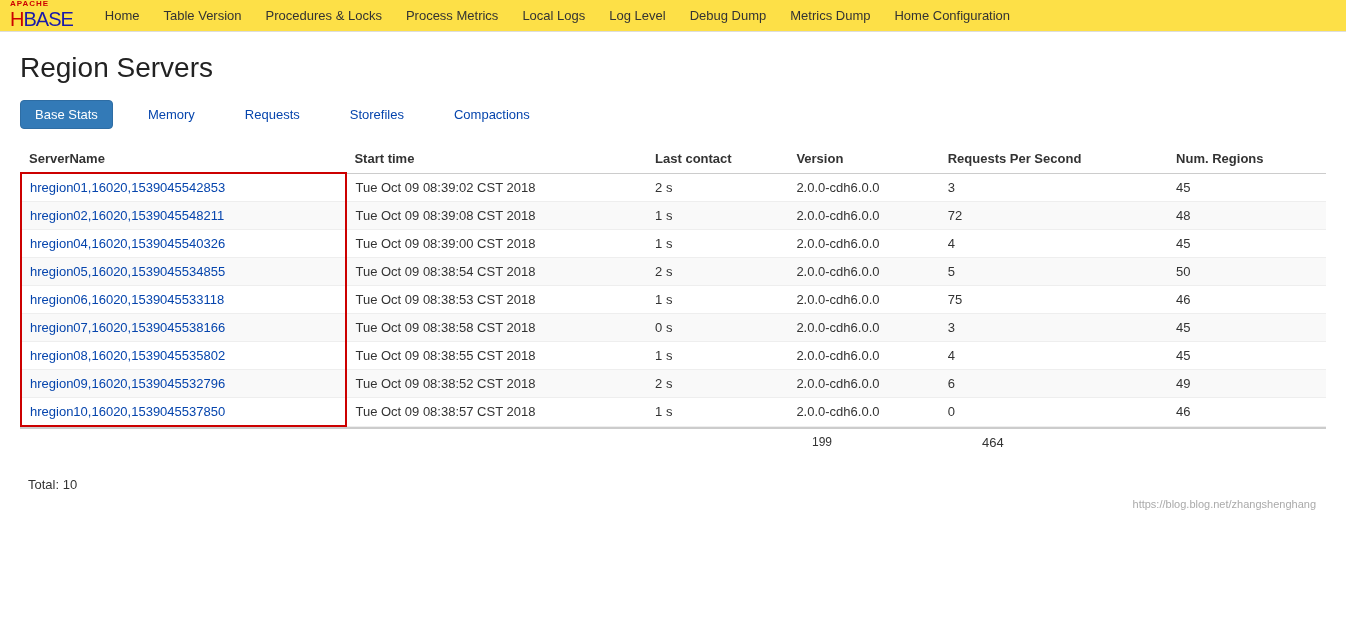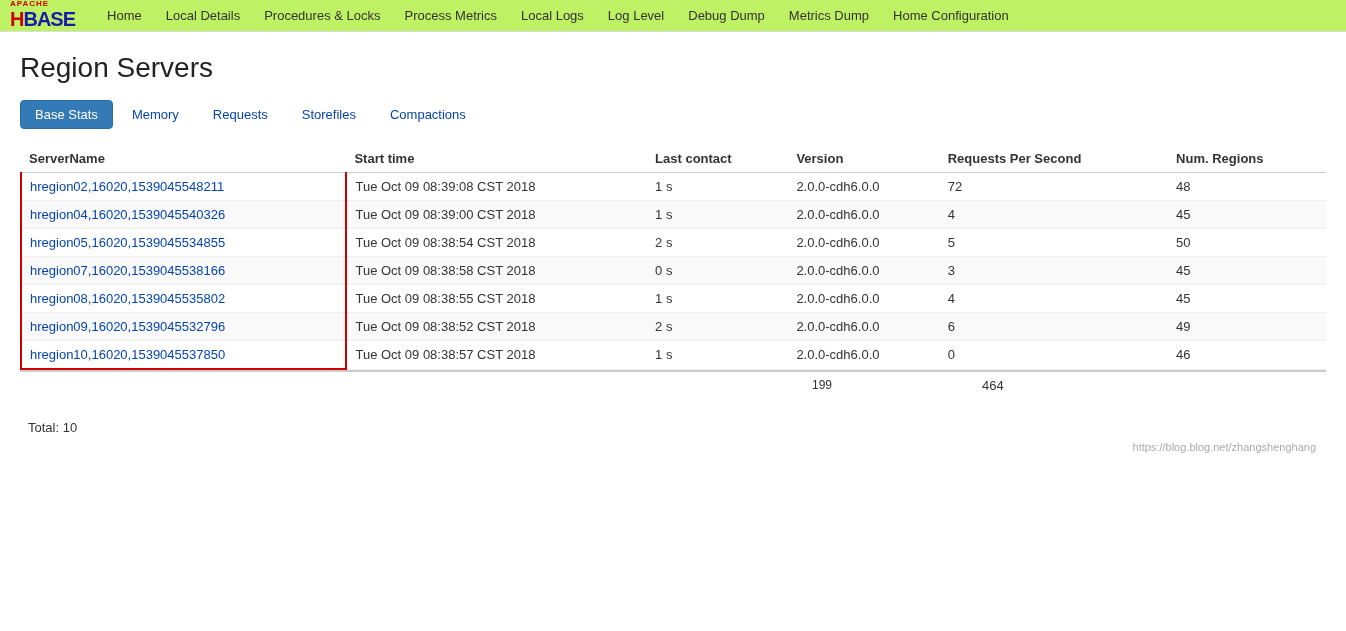--- a/index.html
+++ b/index.html
@@ -5,58 +5,58 @@
     * { margin: 0; padding: 0; box-sizing: border-box; }
     body { font-family: Arial, sans-serif; font-size: 13px; color: #333; background: #fff; }
 
     
     nav {
       display: flex;
       align-items: center;
       border-bottom: 1px solid #ddd;
       padding: 0 10px;
       height: 32px;
-      background: #bef264;
+      background: #fde047;
     }
     .nav-logo {
       display: flex;
       align-items: center;
       margin-right: 20px;
     }
     .logo-apache {
       font-size: 8px;
       font-weight: bold;
       color: #c00;
       letter-spacing: 1px;
       line-height: 1;
     }
     .logo-hbase {
       font-size: 20px;
-      font-weight: 700;
+      font-weight: 400;
       color: #c00;
       letter-spacing: -1px;
     }
     .logo-h { color: #c00; }
     .logo-base { color: #1a1aaa; }
     nav a {
       text-decoration: none;
       color: #333;
       font-size: 13px;
       padding: 0 12px;
       line-height: 32px;
       white-space: nowrap;
     }
 
     
     .main { padding: 20px 20px 10px 20px; }
 
     h1 { font-size: 28px; font-weight: normal; margin-bottom: 16px; color: #222; }
 
     
-    .tabs { display: flex; gap: 0; margin-bottom: 16px; }
+    .tabs { display: flex; gap: 16px; margin-bottom: 16px; }
     .tab {
       padding: 6px 14px;
       font-size: 13px;
       cursor: pointer;
       border: 1px solid transparent;
       border-radius: 4px;
       text-decoration: none;
       color: #0645ad;
       background: transparent;
       margin-right: 4px;
@@ -109,21 +109,21 @@
 
 <nav>
   <div class="nav-logo">
     <div>
       <div class="logo-apache">APACHE</div>
       <div class="logo-hbase">
         <span class="logo-h">H</span><span class="logo-base">BASE</span>
       </div>
     </div>
   </div>
-  <div id="nav-links"><a href="#">Home</a><a href="#">Local Details</a><a href="#">Procedures &amp; Locks</a><a href="#">Process Metrics</a><a href="#">Local Logs</a><a href="#">Log Level</a><a href="#">Debug Dump</a><a href="#">Metrics Dump</a><a href="#">Home Configuration</a></div>
+  <div id="nav-links"><a href="#">Home</a><a href="#">Table Version</a><a href="#">Procedures &amp; Locks</a><a href="#">Process Metrics</a><a href="#">Local Logs</a><a href="#">Log Level</a><a href="#">Debug Dump</a><a href="#">Metrics Dump</a><a href="#">Home Configuration</a></div>
 </nav>
 
 <div class="main">
   <h1>Region Servers</h1>
 
   <div class="tabs" id="tab-bar">
       <span class="tab active">Base Stats</span>
       <span class="tab">Memory</span>
       <span class="tab">Requests</span>
       <span class="tab">Storefiles</span>
@@ -136,20 +136,28 @@
           <th>ServerName</th>
           <th>Start time</th>
           <th>Last contact</th>
           <th>Version</th>
           <th>Requests Per Second</th>
           <th>Num. Regions</th>
         </tr>
     </thead>
     <tbody id="table-body">
         <tr>
+          <td style="border-left: 2px solid rgb(204, 0, 0); border-right: 2px solid rgb(204, 0, 0); border-top: 2px solid rgb(204, 0, 0);"><a href="#" class="server-link">hregion01,16020,1539045542853</a></td>
+          <td>Tue Oct 09 08:39:02 CST 2018</td>
+          <td>2 s</td>
+          <td>2.0.0-cdh6.0.0</td>
+          <td>3</td>
+          <td>45</td>
+        </tr>
+        <tr>
           <td style="border-left: 2px solid rgb(204, 0, 0); border-right: 2px solid rgb(204, 0, 0);"><a href="#" class="server-link">hregion02,16020,1539045548211</a></td>
           <td>Tue Oct 09 08:39:08 CST 2018</td>
           <td>1 s</td>
           <td>2.0.0-cdh6.0.0</td>
           <td>72</td>
           <td>48</td>
         </tr>
         <tr>
           <td style="border-left: 2px solid rgb(204, 0, 0); border-right: 2px solid rgb(204, 0, 0);"><a href="#" class="server-link">hregion04,16020,1539045540326</a></td>
           <td>Tue Oct 09 08:39:00 CST 2018</td>
@@ -158,20 +166,28 @@
           <td>4</td>
           <td>45</td>
         </tr>
         <tr>
           <td style="border-left: 2px solid rgb(204, 0, 0); border-right: 2px solid rgb(204, 0, 0);"><a href="#" class="server-link">hregion05,16020,1539045534855</a></td>
           <td>Tue Oct 09 08:38:54 CST 2018</td>
           <td>2 s</td>
           <td>2.0.0-cdh6.0.0</td>
           <td>5</td>
           <td>50</td>
+        </tr>
+        <tr>
+          <td style="border-left: 2px solid rgb(204, 0, 0); border-right: 2px solid rgb(204, 0, 0);"><a href="#" class="server-link">hregion06,16020,1539045533118</a></td>
+          <td>Tue Oct 09 08:38:53 CST 2018</td>
+          <td>1 s</td>
+          <td>2.0.0-cdh6.0.0</td>
+          <td>75</td>
+          <td>46</td>
         </tr>
         <tr>
           <td style="border-left: 2px solid rgb(204, 0, 0); border-right: 2px solid rgb(204, 0, 0); margin-top: 19px;"><a href="#" class="server-link">hregion07,16020,1539045538166</a></td>
           <td>Tue Oct 09 08:38:58 CST 2018</td>
           <td>0 s</td>
           <td>2.0.0-cdh6.0.0</td>
           <td>3</td>
           <td>45</td>
         </tr>
         <tr>

